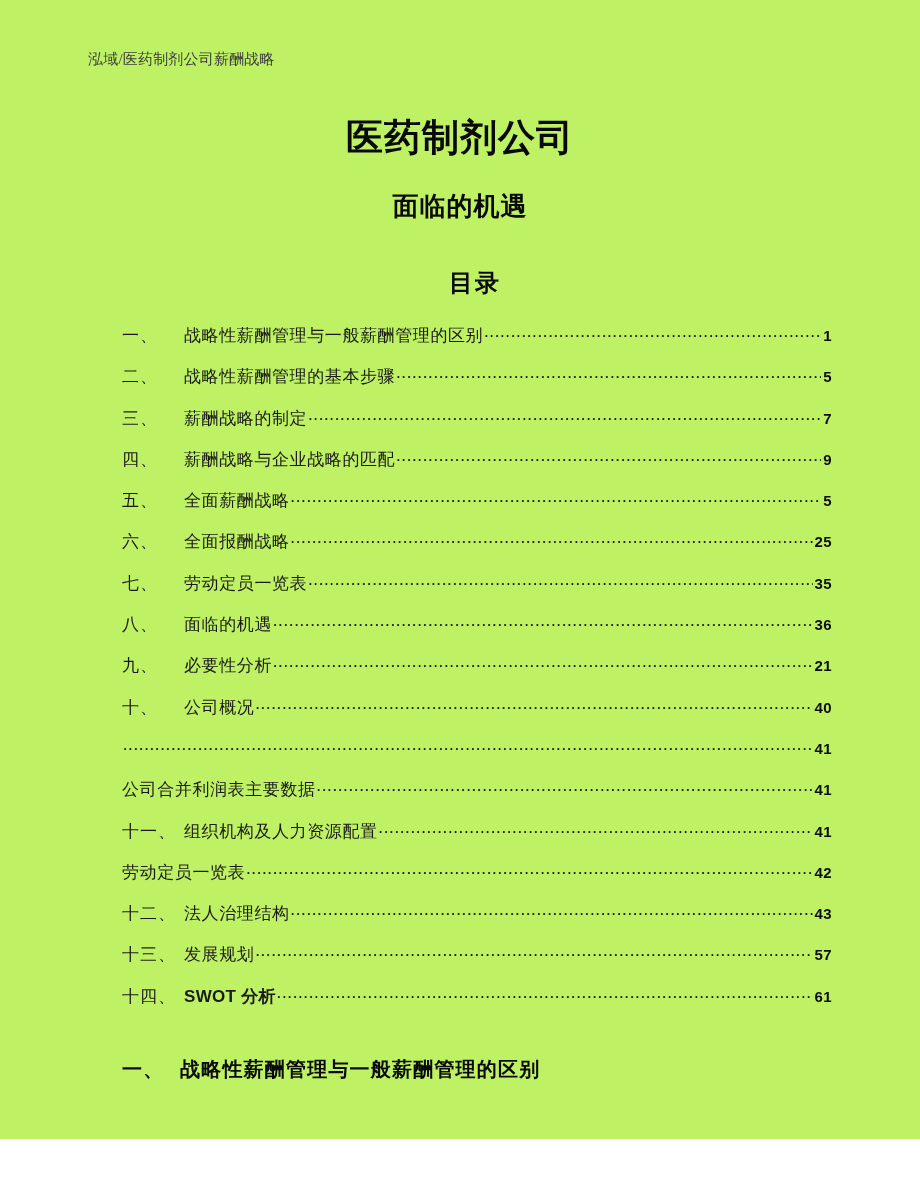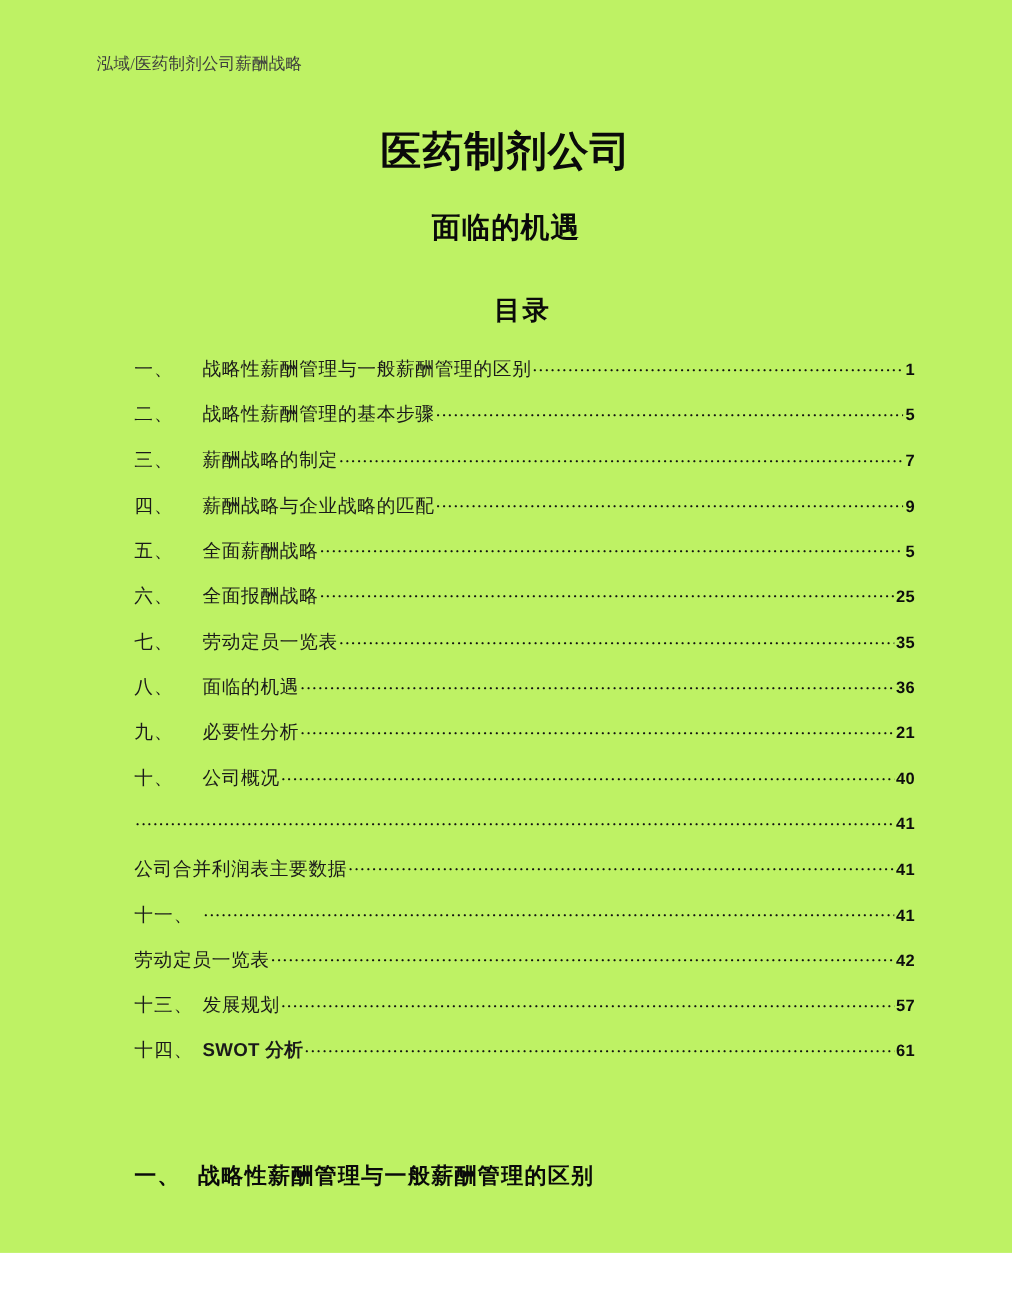--- a/index.html
+++ b/index.html
@@ -235,28 +235,35 @@
         <span class="toc-page">41</span>
       </div>
       <div class="toc-entry">
         <span class="toc-num" style="min-width: 0px;"></span>
         <span class="toc-label">公司合并利润表主要数据</span>
         <span class="toc-leader"></span>
         <span class="toc-page">41</span>
       </div>
       <div class="toc-entry">
         <span class="toc-num">十一、</span>
+        <span class="toc-label">组织机构及人力资源配置</span>
         <span class="toc-leader"></span>
         <span class="toc-page">41</span>
       </div>
       <div class="toc-entry">
         <span class="toc-num" style="min-width: 0px;"></span>
         <span class="toc-label">劳动定员一览表</span>
         <span class="toc-leader"></span>
         <span class="toc-page">42</span>
+      </div>
+      <div class="toc-entry">
+        <span class="toc-num">十二、</span>
+        <span class="toc-label">法人治理结构</span>
+        <span class="toc-leader"></span>
+        <span class="toc-page">43</span>
       </div>
       <div class="toc-entry">
         <span class="toc-num">十三、</span>
         <span class="toc-label">发展规划</span>
         <span class="toc-leader"></span>
         <span class="toc-page">57</span>
       </div>
       <div class="toc-entry">
         <span class="toc-num">十四、</span>
         <span class="toc-label swot">SWOT 分析</span>

